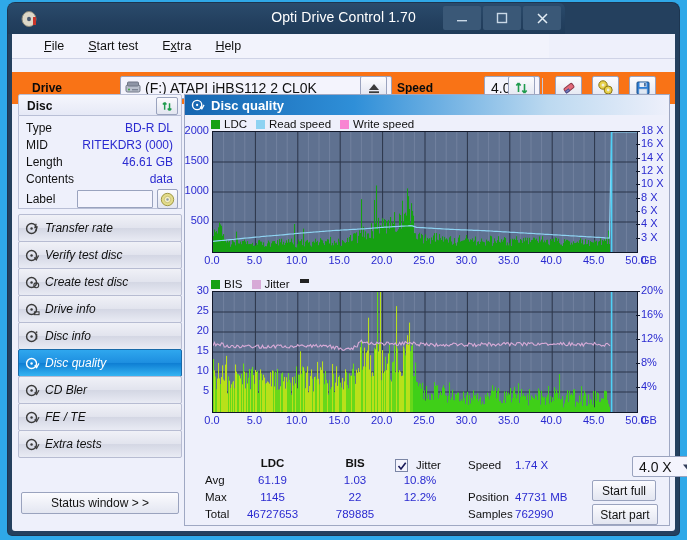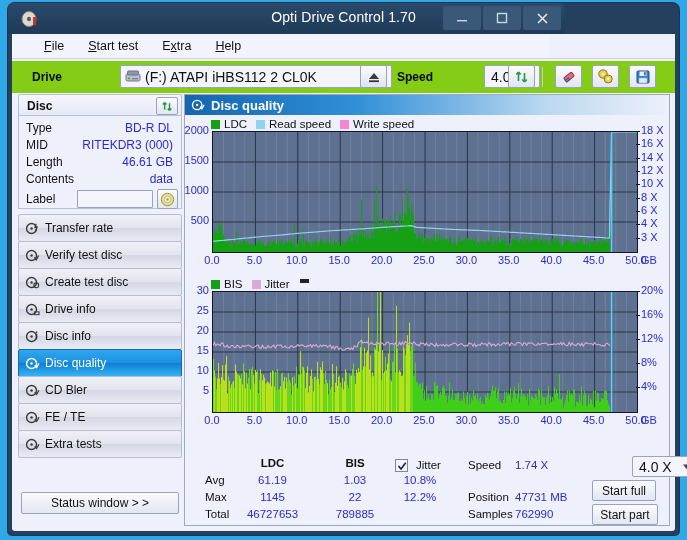--- a/index.html
+++ b/index.html
@@ -47,22 +47,22 @@
   }
   .menu-item{
     font-size:12.5px;color:#111;margin-right:24px;cursor:default;
   }
   .menu-item u{text-decoration:underline;}
   .sep-line{
     position:absolute;left:0;top:24px;width:663px;height:1px;background:#cfd3e6;
   }
   
   .toolbar{
-    position:absolute;left:0;top:27px;width:663px;height:32px;
-    background:#84cc16;
+    position:absolute;left:0;top:38px;width:663px;height:32px;
+    background:#f97316;
     text-decoration:underline;
   }
   .tb-label{position:absolute;font-size:12px;font-weight:bold;color:#0b0b0b;top:9px;}
   .combo{
     position:absolute;background:#f4f4fd;border:1px solid #9aa3be;
     border-radius:2px;box-sizing:border-box;
     display:flex;align-items:center;font-size:14px;color:#111;margin-left:40px;
   }
   .combo .cv{padding-left:6px;white-space:nowrap;overflow:hidden;}
   .combo .caret{
@@ -120,21 +120,21 @@
   }
   .navlist{position:absolute;left:0;top:120px;width:164px;}
   .navitem{
     position:relative;width:164px;height:28px;margin-bottom:0px;
     background:linear-gradient(180deg,#f0f1f7 0%,#e2e4ee 48%,#d4d7e4 52%,#e9ebf4 100%);
     border:1px solid #b7bcd2;box-sizing:border-box;border-radius:2px;
     display:flex;align-items:center;
   }
   .navitem + .navitem{margin-top:-1px;}
   .navitem .ico{width:26px;display:flex;justify-content:center;align-items:center;}
-  .navitem .lbl{font-size:12px;color:#111;}
+  .navitem .lbl{font-size:12px;color:#111;font-style:italic;}
   .navitem.sel{
     background:linear-gradient(180deg,#2fa7ee 0%,#1e8fe0 48%,#0f7fd4 52%,#35b4f2 100%);
     border:1px solid #1769a8;
   }
   .navitem.sel .lbl{color:#ffffff;}
   .statuswin{
     position:absolute;left:3px;top:398px;width:158px;height:22px;
     background:linear-gradient(180deg,#fbfbfe,#e3e6f1);
     border:1px solid #9aa3be;border-radius:2px;box-sizing:border-box;
     display:flex;align-items:center;justify-content:center;

